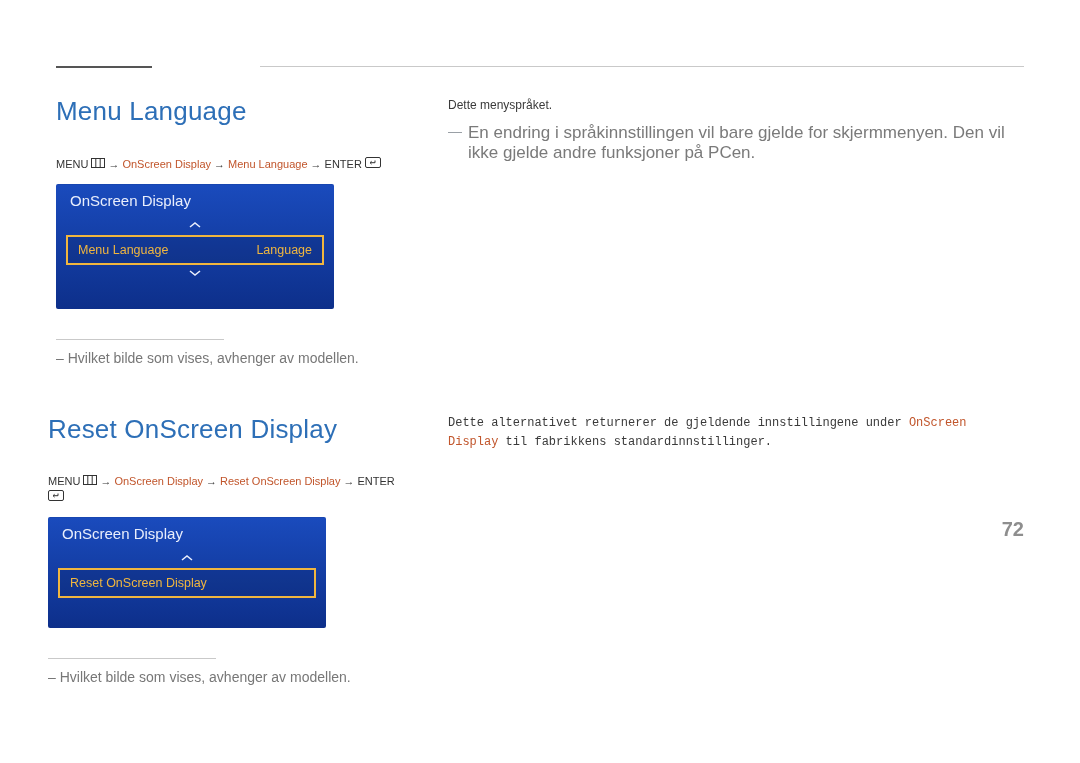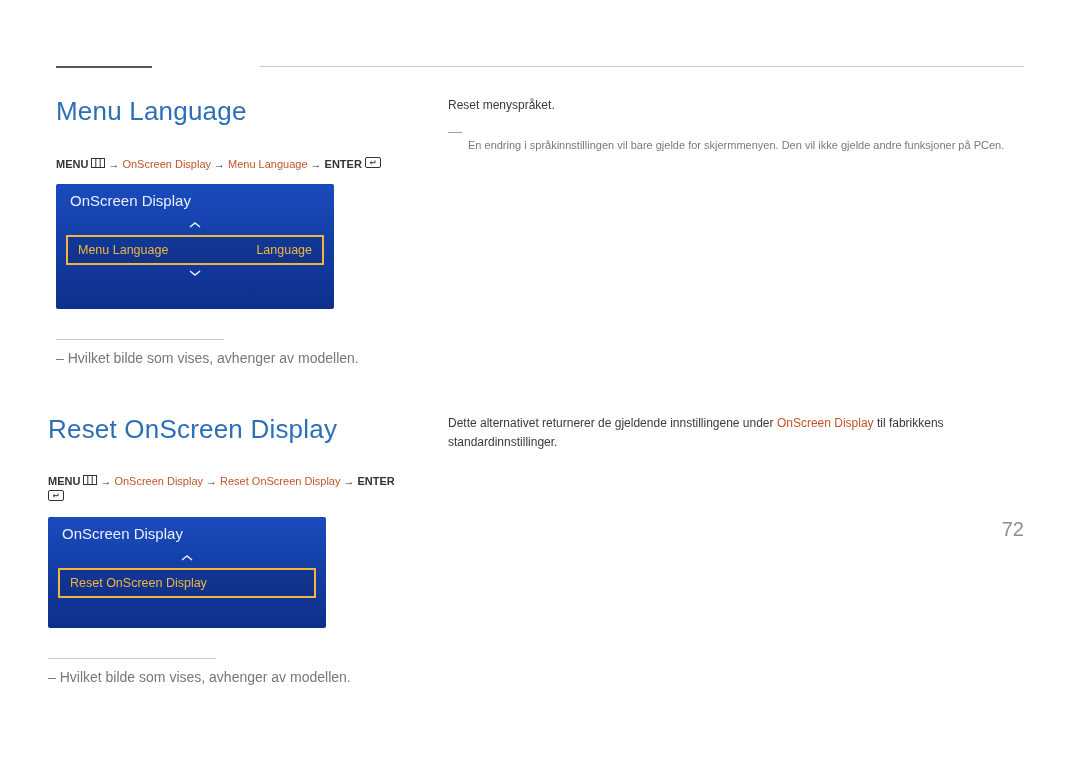--- a/index.html
+++ b/index.html
@@ -7,27 +7,27 @@
   .page { position: relative; width: 1080px; height: 569px; padding: 56px 56px 32px 56px; }
 
   
   .rule-short { position: absolute; top: 66px; left: 56px; width: 96px; border-top: 2px solid #555; }
   .rule-long  { position: absolute; top: 66px; left: 260px; right: 56px; border-top: 1px solid #c9c9c9; }
 
   .col-left  { position: absolute; left: 56px;  top: 96px;  width: 360px; }
   .col-right { position: absolute; left: 448px; top: 96px;  right: 56px; }
 
   .section2-left  { position: absolute; left: 48px;  top: 414px; width: 360px; }
-  .section2-right { position: absolute; left: 448px; top: 414px; right: 56px; }
+  .section2-right { position: absolute; left: 448px; top: 414px; right: 56px; font-family: Liberation Mono, monospace; }
 
   h1.heading { font-size: 26px; font-weight: 400; color: #2d6fb7; margin-bottom: 30px; letter-spacing: 0.2px; }
 
   .breadcrumb { font-size: 11px; color: #333; margin-bottom: 14px; display: flex; flex-wrap: wrap; align-items: center; gap: 3px; }
   .breadcrumb .link { color: #c1552b; }
-  .breadcrumb .strong { font-weight: 700; }
+  .breadcrumb .strong { font-weight: 400; }
   .breadcrumb .arrow { color: #333; }
   .icon-box { display: inline-block; vertical-align: -2px; }
 
   
   .osd { width: 278px; border-radius: 2px; overflow: hidden; background: linear-gradient(#1a4bbd, #0d2f8a); box-shadow: 0 1px 0 rgba(0,0,0,.06) inset; }
   .osd-title { color: #e9eefc; font-size: 15px; padding: 8px 14px 8px 14px; }
   .osd-chevron { text-align: center; color: #e9eefc; font-size: 12px; line-height: 1; padding: 2px 0 4px; }
   .osd-chevron svg { display: inline-block; }
   .osd-row { margin: 0 10px 0 10px; padding: 6px 10px; display: flex; justify-content: space-between; align-items: center; font-size: 12.5px; border: 2px solid #f0b63f; background: rgba(0,0,0,0.10); }
   .osd-row .label { color: #f0b63f; }
@@ -36,23 +36,23 @@
   .osd-bottom-pad2 { height: 30px; }
   .osd-chevron-down { padding-bottom: 6px; }
 
   .footnote-rule { width: 168px; border-top: 1px solid #c9c9c9; margin-top: 30px; margin-bottom: 10px; }
   .footnote { font-size: 14px; color: #777; }
 
   .body-text { font-size: 12px; color: #3a3a3a; line-height: 1.6; }
   .body-text .link { color: #c1552b; }
   .note-line { display: flex; gap: 6px; margin-top: 8px; color: #777; }
   .note-dash { color: #9aa0a6; font-size: 14px; line-height: 1.2; }
-  .note-text { font-size: 11px; color: #7a7a7a; margin-top: 16px; }
+  .note-text { font-size: 17px; color: #7a7a7a; }
 
-  .page-number { position: absolute; right: 56px; bottom: 28px; font-size: 20px; color: #8e8e8e; font-weight: 400; }
+  .page-number { position: absolute; right: 56px; bottom: 28px; font-size: 20px; color: #8e8e8e; font-weight: 700; }
 </style>
 </head>
 <body>
 
 <div class="page">
   <div class="rule-short"></div>
   <div class="rule-long"></div>
 
   <div class="col-left">
     <h1 class="heading">Menu Language</h1>
@@ -98,21 +98,21 @@
           </svg>
       </div>
       <div class="osd-bottom-pad"></div>
     </div>
 
     <div class="footnote-rule"></div>
     <div class="footnote">–  Hvilket bilde som vises, avhenger av modellen.</div>
   </div>
 
   <div class="col-right">
-    <div class="body-text">Reset menyspråket.</div>
+    <div class="body-text">Dette menyspråket.</div>
     <div class="note-line">
       <span class="note-dash">―</span>
       <span class="note-text">En endring i språkinnstillingen vil bare gjelde for skjermmenyen. Den vil ikke gjelde andre funksjoner på PCen.</span>
     </div>
   </div>
 
   <div class="section2-left">
     <h1 class="heading">Reset OnScreen Display</h1>
 
     <div class="breadcrumb">

